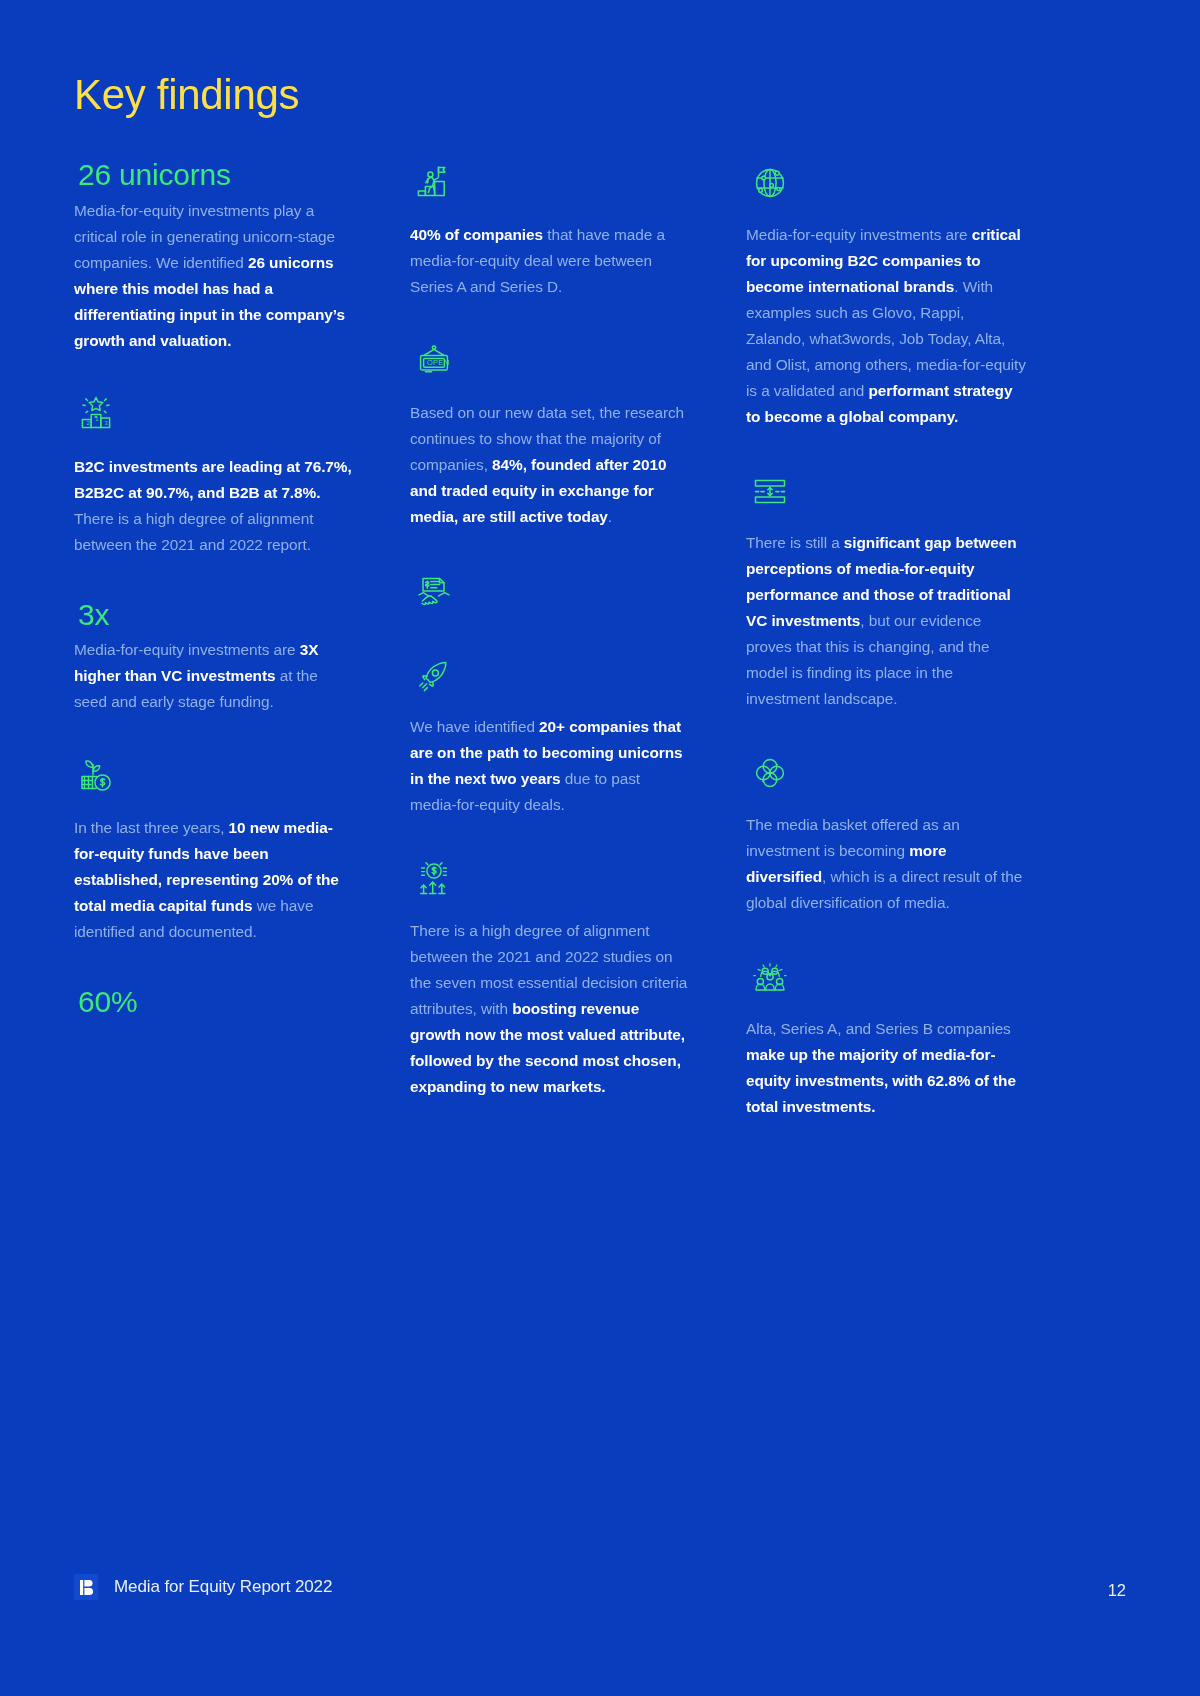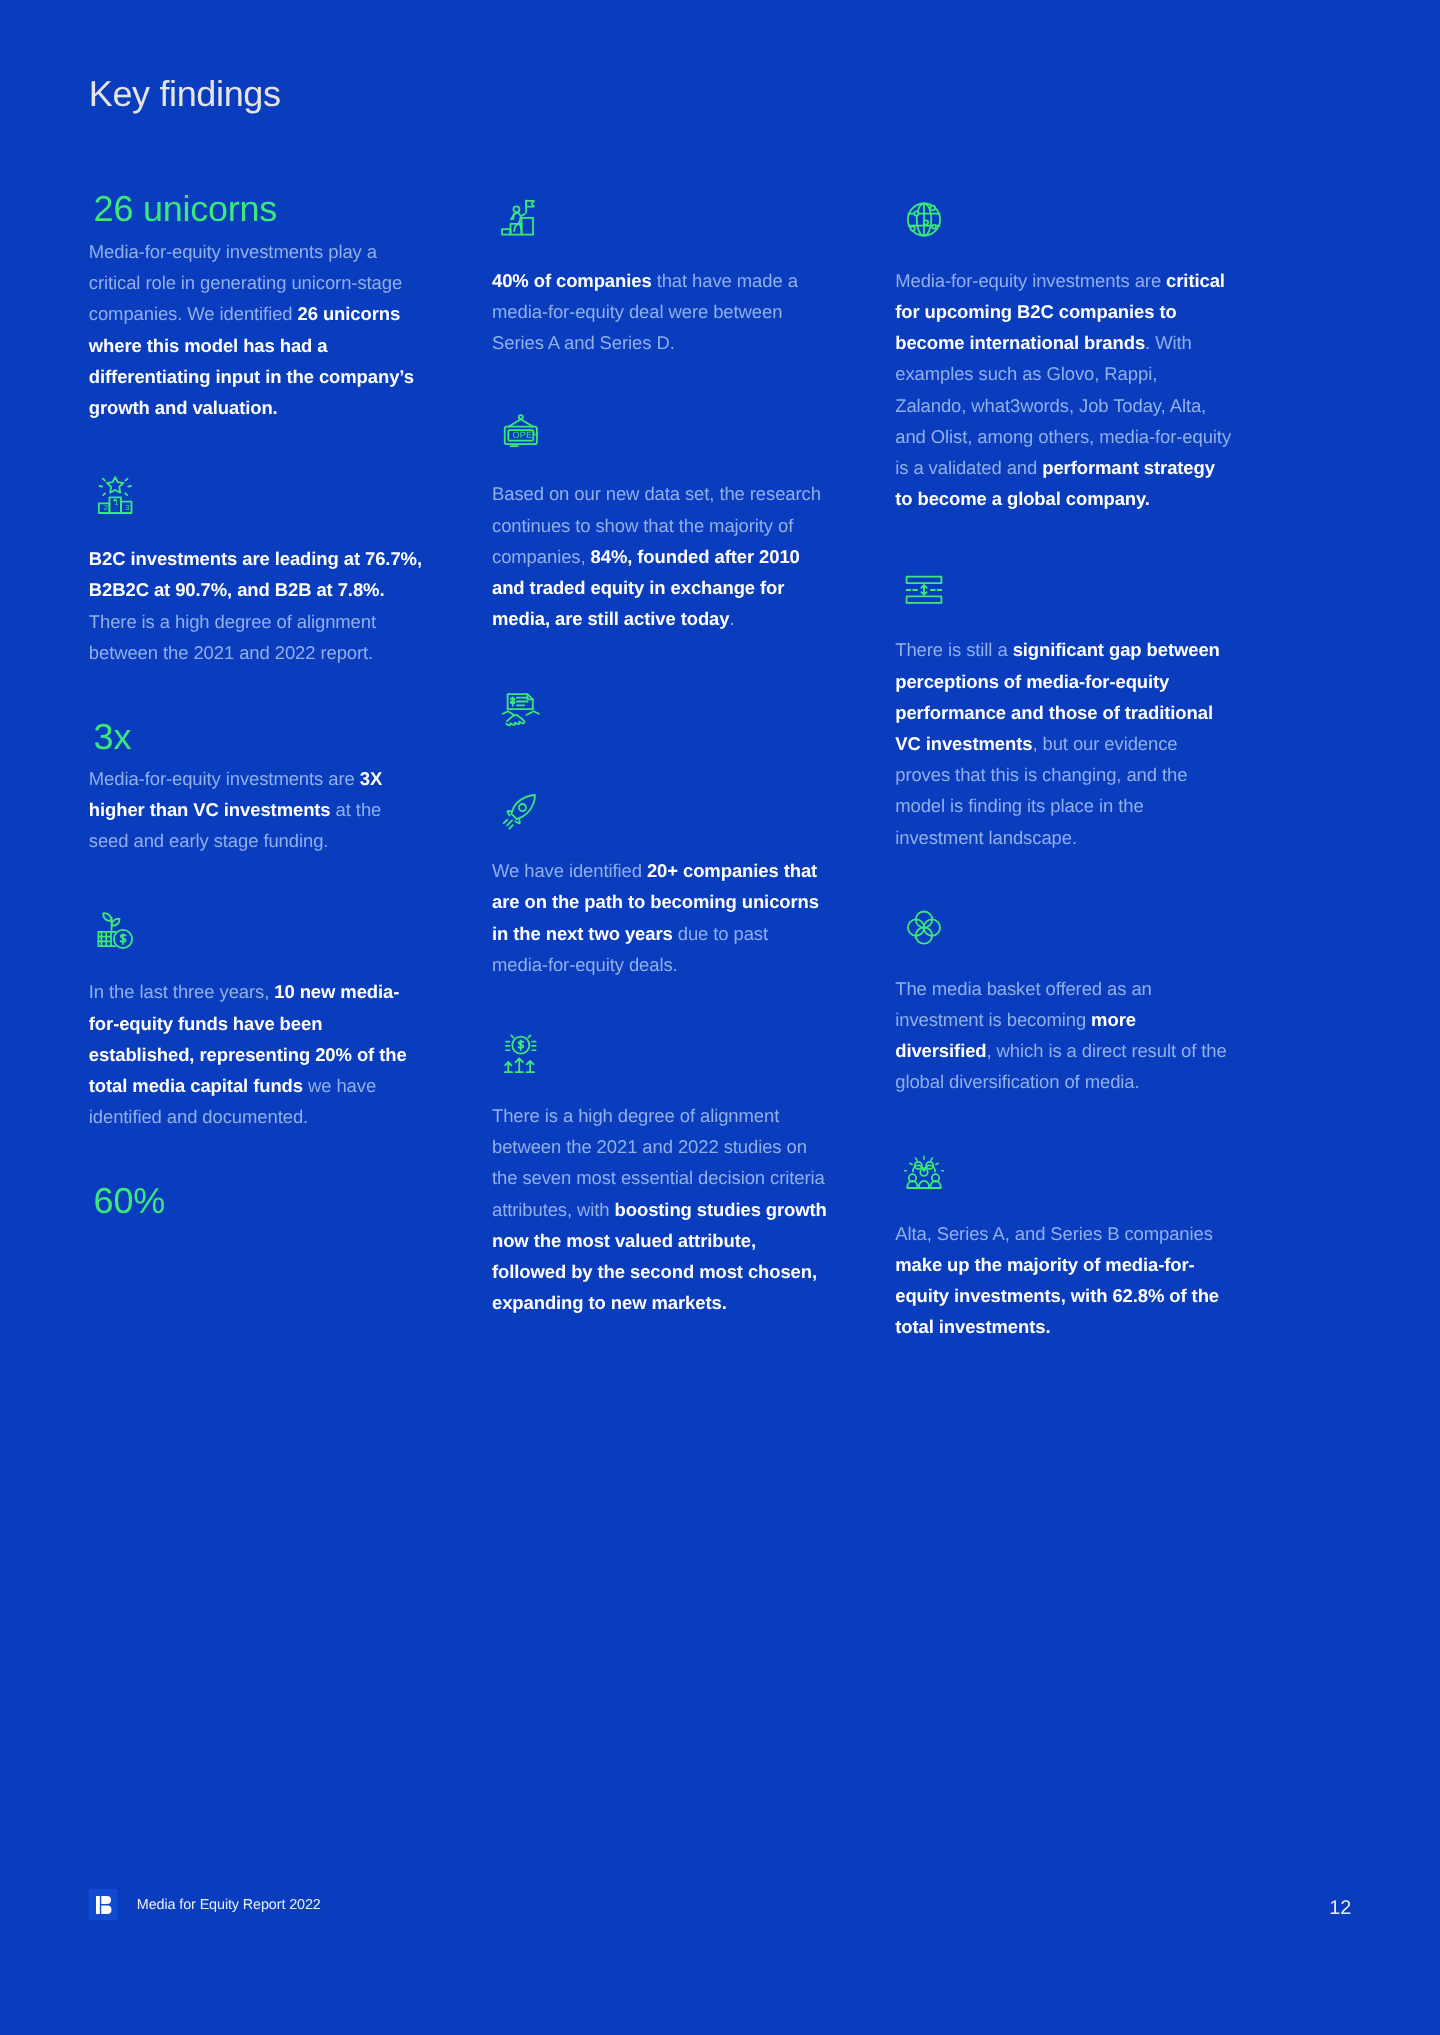--- a/index.html
+++ b/index.html
@@ -7,23 +7,23 @@
     width:1200px;height:1696px;
     background:#0A3CBE;
     font-family:"Liberation Sans",sans-serif;
     overflow:hidden;
     position:relative;
   }
   .page{position:absolute;inset:0;}
 
   
   .page-title{
-    position:absolute;left:74px;top:64px;
-    font-size:30px;line-height:1;
-    color:#e5e5e5;font-weight:400;
+    position:absolute;left:74px;top:74px;
+    font-size:42px;line-height:1;
+    color:#fde047;font-weight:400;
     letter-spacing:-0.3px;
   }
 
   
   .columns{
     position:absolute;left:74px;top:162px;
     width:1010px;
     display:flex;
     gap:0;
   }
@@ -69,21 +69,21 @@
     display:flex;align-items:center;gap:16px;
   }
   .logo-mark{
     width:24px;height:26px;
     background:#1149CF;
     display:flex;align-items:center;justify-content:center;
     position:relative;
   }
   .logo-mark svg{display:block;}
   .footer-text{
-    color:#E8EFFB;font-size:12px;letter-spacing:-0.1px;
+    color:#E8EFFB;font-size:17px;letter-spacing:-0.1px;
   }
   .page-num{
     position:absolute;right:74px;bottom:96px;
     color:#E8EFFB;font-size:16.5px;
   }
 </style>
 </head>
 <body>
 
 <div class="page">
@@ -202,21 +202,21 @@
     <path d="M24 9.1 v7.8"></path>
     <path d="M26 10.3 c-.8-.7-3.7-1-3.8.8 0 1.8 3.9.9 3.9 2.8 0 1.8-3 1.5-4 .6"></path>
     <path d="M11.6 10 h3 M11.6 13.6 h3 M11.6 17.2 h3 M33.4 10 h3 M33.4 13.6 h3 M33.4 17.2 h3" stroke-width="1.4"></path>
     <path d="M16 4.8 l1.8 1.8 M32 4.8 l-1.8 1.8"></path>
     <path d="M13.6 35.5 V27 l-2.6 2.8 M13.6 27 l2.6 2.8"></path>
     <path d="M22.7 35.5 V24 l-3 3.2 M22.7 24 l3 3.2"></path>
     <path d="M31.8 35.5 V26 l-2.8 3 M31.8 26 l2.8 3"></path>
     <path d="M10.6 35.5 h6.2 M19.6 35.5 h6.2 M28.8 35.5 h6.2"></path>
             </svg>
           </span>
-          <p class="para"><i>There is a high degree of alignment between the 2021 and 2022 studies on the seven most essential decision criteria attributes, with </i><b>boosting studies growth now the most valued attribute, followed by the second most chosen, expanding to new markets.</b></p>
+          <p class="para"><i>There is a high degree of alignment between the 2021 and 2022 studies on the seven most essential decision criteria attributes, with </i><b>boosting revenue growth now the most valued attribute, followed by the second most chosen, expanding to new markets.</b></p>
         </div>
       </div>
       <div class="col c3">
         <div class="block">
           <span class="icon">
             <svg width="48" height="44" viewBox="0 0 48 44" fill="none" stroke="#3CE77C" stroke-width="1.5" stroke-linecap="round" stroke-linejoin="round">
     <circle cx="24" cy="21" r="13.4"></circle>
     <ellipse cx="24" cy="21" rx="6.1" ry="13.4"></ellipse>
     <path d="M11 16 h26 M11 26 h26"></path>
     <path d="M24 7.6 v26.8"></path>

